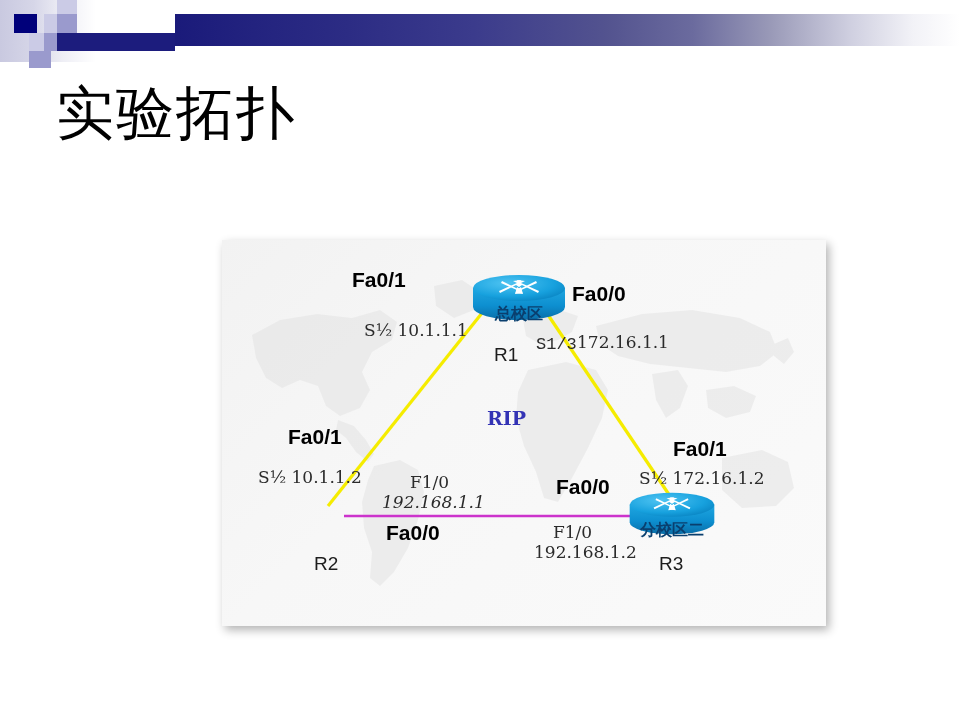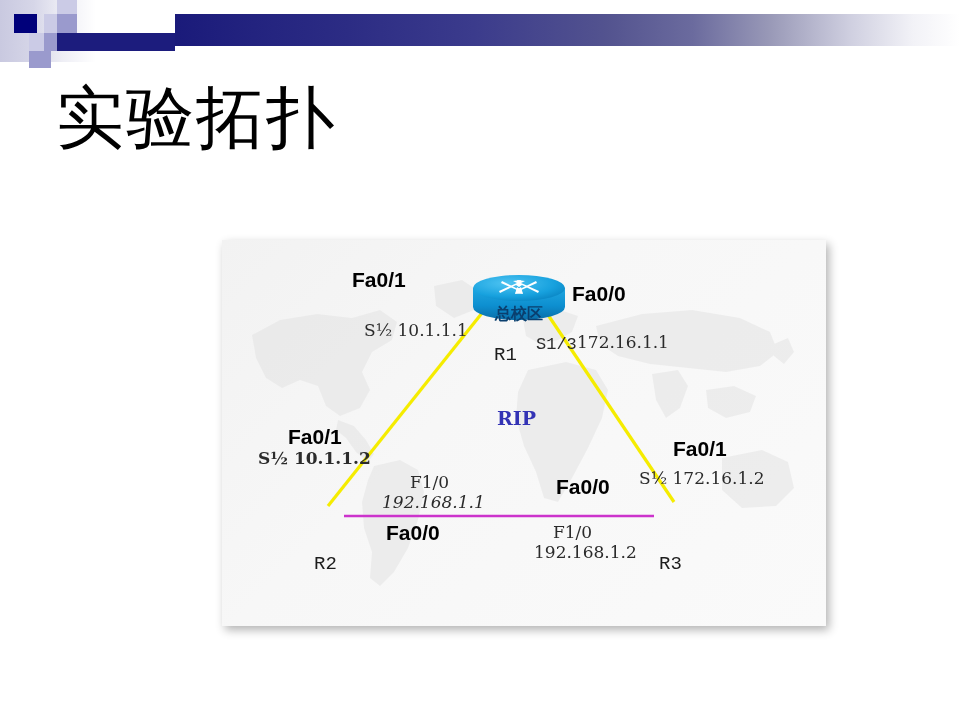--- a/index.html
+++ b/index.html
@@ -39,21 +39,21 @@
   .sq { position: absolute; }
   .sq-navy       { background: #00007a; }
   .sq-periwinkle { background: #9a9acd; }
   .sq-lavender   { background: #cbcbe6; }
 
   
   #page-title {
     position: absolute;
     left: 56px; top: 84px;
     font-family: "DejaVu Serif", "Liberation Serif", serif;
-    font-size: 68px;
+    font-size: 58px;
     line-height: 1;
     color: #000000;
     letter-spacing: 2px;
     white-space: nowrap;
   }
 
   
   #topology-panel {
     position: absolute;
     left: 222px; top: 240px;
@@ -84,21 +84,21 @@
     font-family: "Liberation Sans", sans-serif;
     font-weight: bold;
     font-size: 21px;
   }
   .lbl-addr {             
     font-family: "DejaVu Serif", "Liberation Serif", serif;
     font-size: 17px;
     color: #2b2b2b;
   }
   .lbl-name {             
-    font-family: Liberation Mono, monospace;
+    font-family: Liberation Sans, sans-serif;
     font-size: 19px;
     color: #1d1d1d;
   }
   .lbl-proto {            
     font-family: "DejaVu Serif", "Liberation Serif", serif;
     font-weight: bold;
     font-size: 19px;
     color: #3333b5;
   }
 
@@ -206,32 +206,45 @@
         <path d="M30,20 L48,12 L44,10 L52,9 L50,16 L47,14 L31,22 Z"></path>
         <path d="M70,20 L52,12 L56,10 L48,9 L50,16 L53,14 L69,22 Z"></path>
         <path d="M32,12 L50,20 L46,22 L54,23 L52,16 L49,18 L33,10 Z"></path>
         <path d="M68,12 L50,20 L54,22 L46,23 L48,16 L51,18 L67,10 Z"></path>
       </g>
     </svg>
     <div class="router-caption">总校区</div>
   </div>
 
 
+  <div class="router router-sm" style="left:450px; top:273px;">
+    <svg viewBox="0 0 100 52">
+      <path d="M4,17 L4,36 A46,13 0 0 0 96,36 L96,17 Z" fill="url(#rtrBody)"></path>
+      <ellipse cx="50" cy="17" rx="46" ry="13" fill="url(#rtrTop)"></ellipse>
+      <g fill="#ffffff">
+        <path d="M30,20 L48,12 L44,10 L52,9 L50,16 L47,14 L31,22 Z"></path>
+        <path d="M70,20 L52,12 L56,10 L48,9 L50,16 L53,14 L69,22 Z"></path>
+        <path d="M32,12 L50,20 L46,22 L54,23 L52,16 L49,18 L33,10 Z"></path>
+        <path d="M68,12 L50,20 L54,22 L46,23 L48,16 L51,18 L67,10 Z"></path>
+      </g>
+    </svg>
+    <div class="router-caption">分校区二</div>
+  </div>
 
   <div class="lbl lbl-iface" style="left:130px; top:28px;">Fa0/1</div>
   <div class="lbl lbl-iface" style="left:350px; top:42px;">Fa0/0</div>
   <div class="lbl lbl-addr" style="left:142px; top:80px;">S½ 10.1.1.1</div>
   <div class="lbl lbl-addr" style="left:314px; top:95px;font-family:Liberation Mono, monospace;">S1/3</div>
   <div class="lbl lbl-addr" style="left:355px; top:92px;">172.16.1.1</div>
   <div class="lbl lbl-name" style="left:272px; top:104px;">R1</div>
 
-  <div class="lbl lbl-proto" style="left:275px; top:167px;">RIP</div>
+  <div class="lbl lbl-proto" style="left:265px; top:167px;">RIP</div>
 
   <div class="lbl lbl-iface" style="left:66px; top:185px;">Fa0/1</div>
-  <div class="lbl lbl-addr" style="left:36px; top:208px;font-weight:bold;">S½ 10.1.1.2</div>
+  <div class="lbl lbl-addr" style="left:36px; top:227px;">S½ 10.1.1.2</div>
   <div class="lbl lbl-addr" style="left:188px; top:232px;">F1/0</div>
   <div class="lbl lbl-addr" style="left:160px; top:252px;font-style:italic;">192.168.1.1</div>
   <div class="lbl lbl-iface" style="left:164px; top:281px;">Fa0/0</div>
   <div class="lbl lbl-name" style="left:92px; top:313px;">R2</div>
 
   <div class="lbl lbl-iface" style="left:334px; top:235px;">Fa0/0</div>
   <div class="lbl lbl-iface" style="left:451px; top:197px;">Fa0/1</div>
   <div class="lbl lbl-addr" style="left:417px; top:228px;">S½ 172.16.1.2</div>
   <div class="lbl lbl-addr" style="left:331px; top:282px;">F1/0</div>
   <div class="lbl lbl-addr" style="left:312px; top:302px;">192.168.1.2</div>

